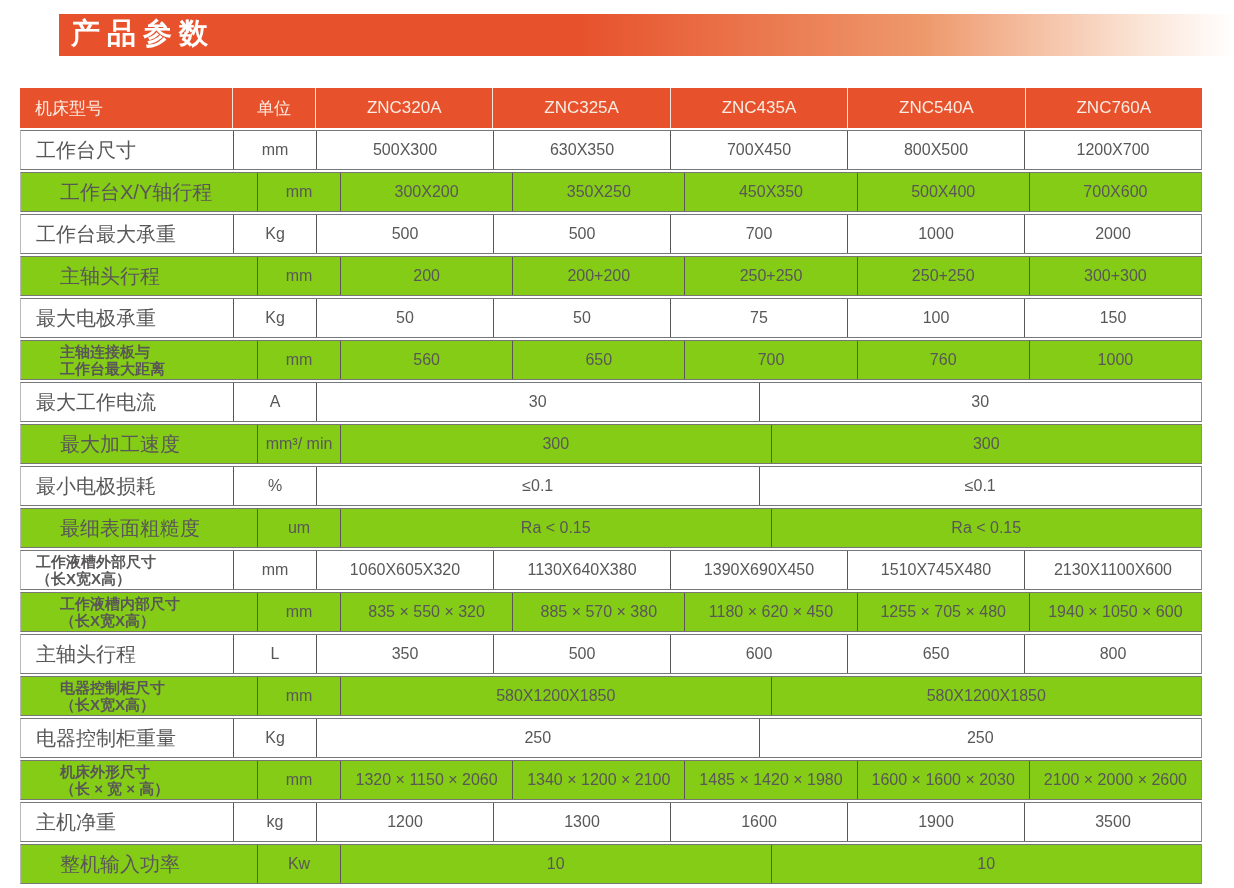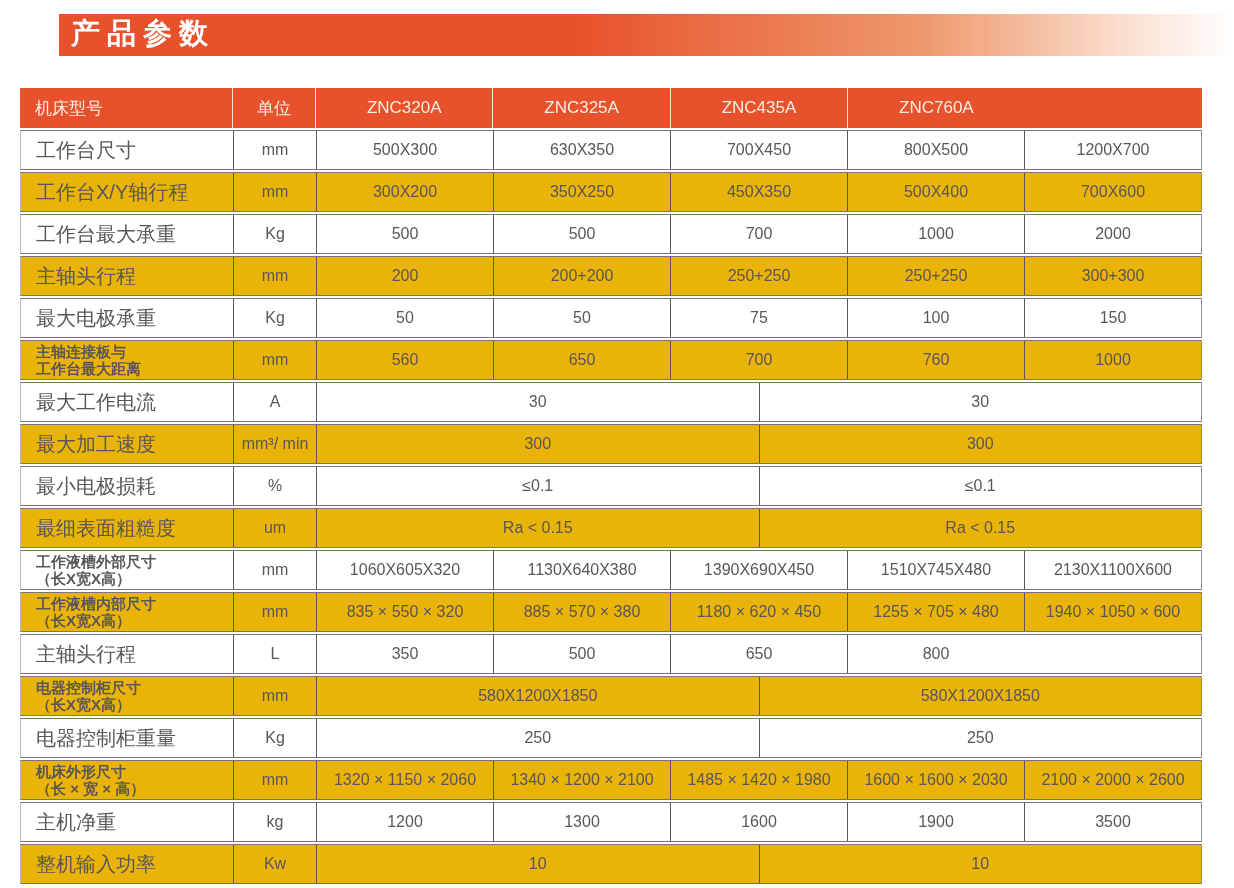--- a/index.html
+++ b/index.html
@@ -34,21 +34,21 @@
     width: 1182px;
   }
   .trow {
     display: grid;
     grid-template-columns: 212px 83px repeat(10, 1fr);
     height: 40px;
     margin-bottom: 2px;
   }
   .trow.header { background: #e7512b; }
   .trow.white  { background: #ffffff; }
-  .trow.blue   { background: #eab308; }
+  .trow.blue   { background: #84cc16; padding-left: 24px; }
   .trow.white, .trow.blue {
     border-top: 1px solid #787676;
     border-bottom: 1px solid #787676;
     border-left: 1px solid #b9b7b7;
     border-right: 1px solid #8f8d8d;
   }
   .cell {
     display: flex;
     align-items: center;
     justify-content: center;
@@ -87,20 +87,21 @@
   <span class="banner-title">产品参数</span>
 </div>
 
 <div class="spec-table">
   <div class="trow header">
     <div class="cell label">机床型号</div>
     <div class="cell hvb">单位</div>
     <div class="cell hvb span2">ZNC320A</div>
     <div class="cell hvb span2">ZNC325A</div>
     <div class="cell hvb span2">ZNC435A</div>
+    <div class="cell hvb span2">ZNC540A</div>
     <div class="cell hvb span2">ZNC760A</div>
   </div>
   <div id="rows-container">
       <div class="trow white">
         <div class="cell label">
           <span>工作台尺寸</span>
         </div>
         <div class="cell vb">mm</div>
         <div class="cell span2 vb">500X300</div>
         <div class="cell span2 vb">630X350</div>
@@ -220,20 +221,21 @@
         <div class="cell span2 vb">1255 × 705 × 480</div>
         <div class="cell span2 vb">1940 × 1050 × 600</div>
       </div>
       <div class="trow white">
         <div class="cell label">
           <span>主轴头行程</span>
         </div>
         <div class="cell vb">L</div>
         <div class="cell span2 vb">350</div>
         <div class="cell span2 vb">500</div>
+        <div class="cell span2 vb">600</div>
         <div class="cell span2 vb">650</div>
         <div class="cell span2 vb">800</div>
       </div>
       <div class="trow blue">
         <div class="cell label two-line">
           <span>电器控制柜尺寸</span>
           <span>（长X宽X高）</span>
         </div>
         <div class="cell vb">mm</div>
         <div class="cell span5 vb">580X1200X1850</div>

